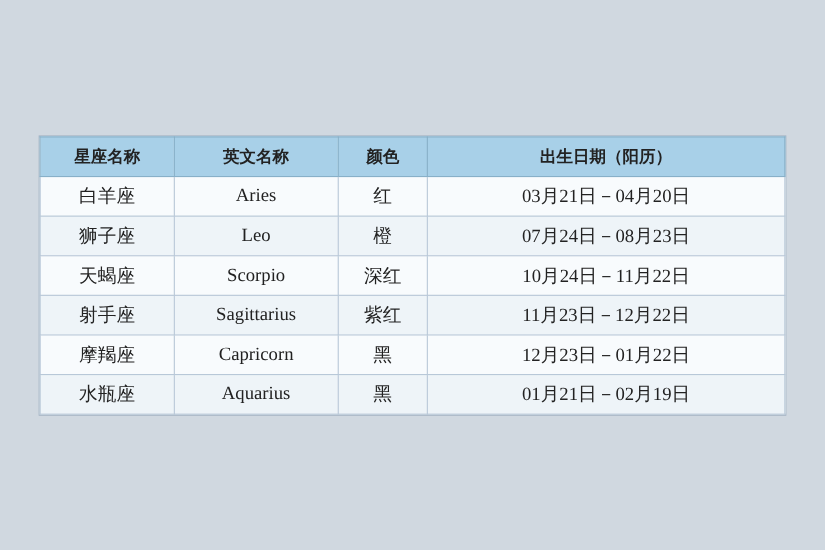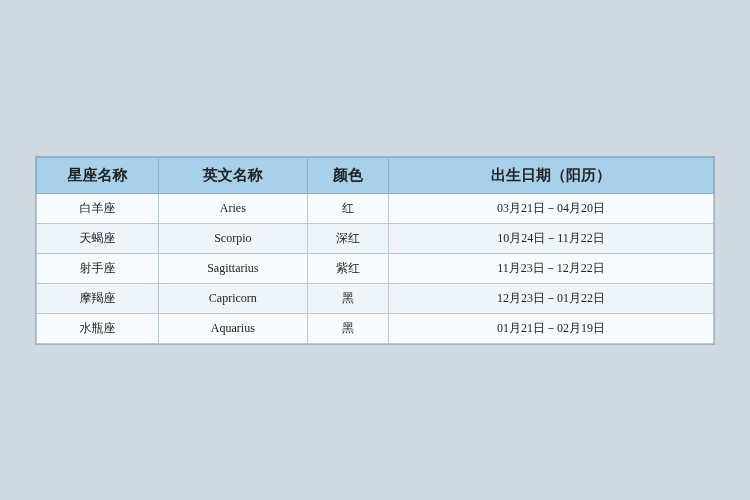--- a/index.html
+++ b/index.html
@@ -27,21 +27,21 @@
       font-weight: bold;
       font-size: 15px;
       padding: 8px 6px;
       border: 1px solid #88b0c8;
       text-align: center;
     }
     td {
       border: 1px solid #b8c8d8;
       padding: 6px 8px;
       text-align: center;
-      font-size: 12px;
+      font-size: 17px;
       color: #222;
       background: #f8fbfd;
     }
     tr:nth-child(even) td {
       background: #eef4f8;
     }
     .col-zh { width: 18%; }
     .col-en { width: 22%; }
     .col-color { width: 12%; text-align: center; }
     .col-date { width: 48%; font-family: Liberation Mono, monospace; }
@@ -60,20 +60,26 @@
       </tr>
     </thead>
     <tbody id="table-body">
     <tr>
           <td>白羊座</td>
           <td>Aries</td>
           <td>红</td>
           <td>03月21日－04月20日</td>
         </tr>
         <tr>
+          <td>狮子座</td>
+          <td>Leo</td>
+          <td>橙</td>
+          <td>07月24日－08月23日</td>
+        </tr>
+        <tr>
           <td>天蝎座</td>
           <td>Scorpio</td>
           <td>深红</td>
           <td>10月24日－11月22日</td>
         </tr>
         <tr>
           <td>射手座</td>
           <td>Sagittarius</td>
           <td>紫红</td>
           <td>11月23日－12月22日</td>

